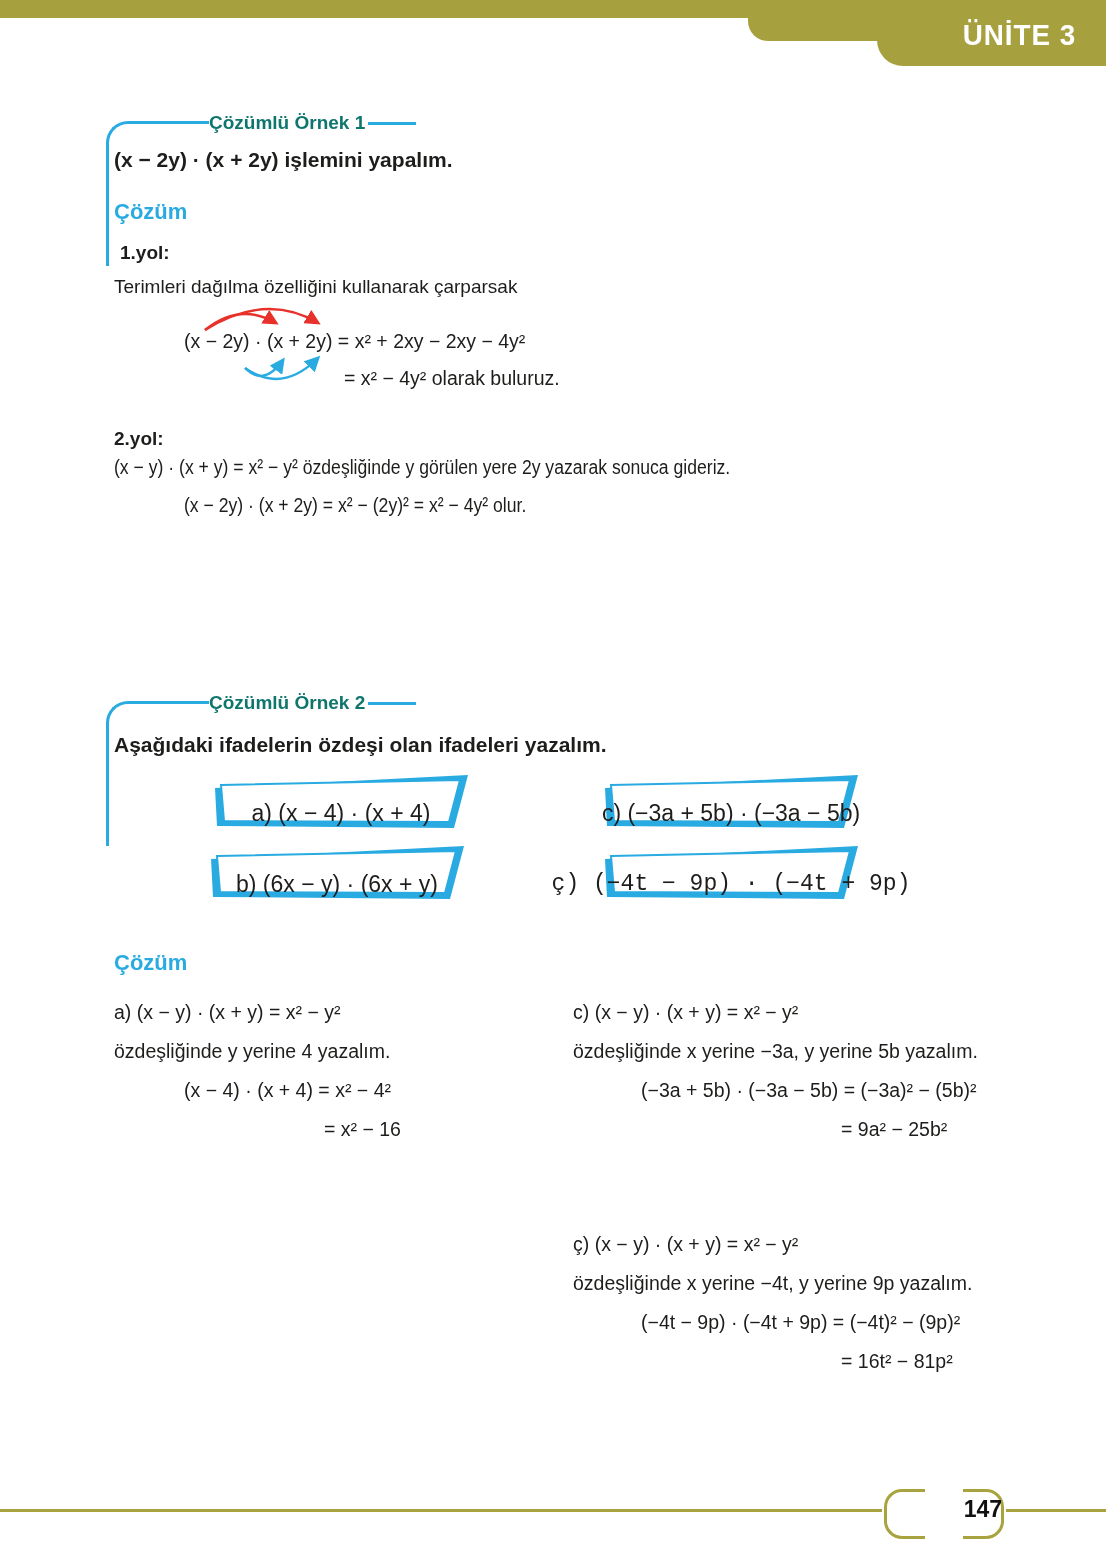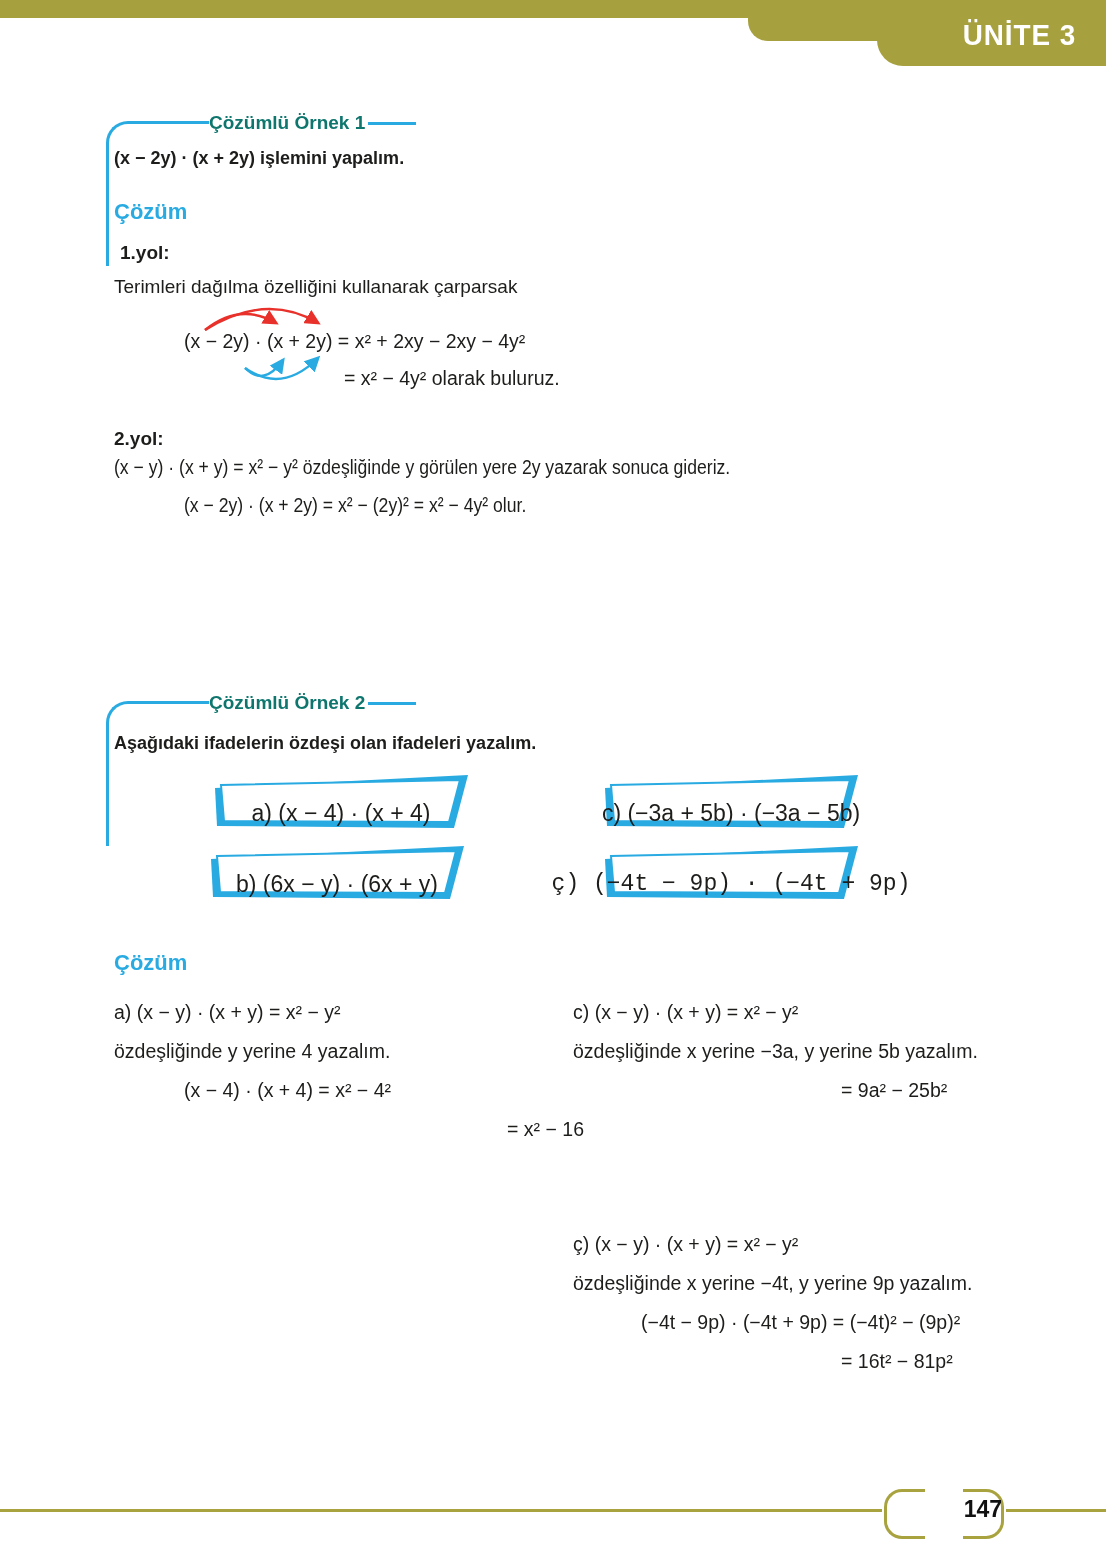--- a/index.html
+++ b/index.html
@@ -19,39 +19,39 @@
   }
 
   
   .bracket{
     width:100px;height:142px;border-left:3px solid #29abe2;border-top:3px solid #29abe2;
     border-top-left-radius:22px;
   }
   .ex-label{color:#0f766e;font-weight:bold;font-size:19px;}
   .ex-dash{width:48px;height:3px;background:#29abe2;}
   .cozum{color:#29abe2;font-weight:bold;font-size:22px;}
-  .prob{font-weight:bold;font-size:18px;}
+  .prob{font-weight:bold;font-size:21px;}
   .yol{font-weight:bold;font-size:19px;}
   .body-txt{font-size:19px;}
   .math{font-size:19.5px;white-space:pre;}
   .cond{font-size:20px;transform:scaleX(.88);transform-origin:0 50%;white-space:pre;}
 
   
   .banner{width:258px;height:54px;}
   .banner svg{position:absolute;left:0;top:0;width:100%;height:100%;}
   .banner .lbl{
     position:absolute;left:0;top:14px;width:100%;height:48px;display:flex;
     align-items:center;justify-content:center;font-size:23px;white-space:pre;
   }
 
   
   .sol{width:470px;}
   .sol div{line-height:24px;margin-bottom:15px;font-size:19.5px;white-space:pre;}
   .sol .step{margin-left:70px;}
-  .sol-left .result{margin-left:210px;text-align:right;}
+  .sol-left .result{margin-left:210px;}
   .sol-right .step{margin-left:68px;}
   .sol-right .result{margin-left:268px;}
 
   
   .pg-line{height:3px;background:#a9a33f;}
   .pg-c{width:38px;height:44px;border:3px solid #a9a33f;}
   .pg-c-left{border-right:none;border-radius:18px 0 0 18px;}
   .pg-c-right{border-left:none;border-radius:0 18px 18px 0;}
   .pg-num{width:120px;text-align:right;font-weight:bold;font-size:23px;color:#111;}
 </style>
@@ -141,20 +141,21 @@
   <div class="abs sol sol-left" style="left:114px;top:1000px;">
     <div class="identity">a) (x − y) · (x + y) = x² − y²</div>
     <div class="note">özdeşliğinde y yerine 4 yazalım.</div>
     <div class="step">(x − 4) · (x + 4) = x² − 4²</div>
     <div class="result">= x² − 16</div>
   </div>
 
   <div class="abs sol sol-right" style="left:573px;top:1000px;">
     <div class="identity">c) (x − y) · (x + y) = x² − y²</div>
     <div class="note">özdeşliğinde x yerine −3a, y yerine 5b yazalım.</div>
+    <div class="step">(−3a + 5b) · (−3a − 5b) = (−3a)² − (5b)²</div>
     <div class="result">= 9a² − 25b²</div>
   </div>
 
 
   <div class="abs sol sol-right" style="left:573px;top:1232px;">
     <div class="identity">ç) (x − y) · (x + y) = x² − y²</div>
     <div class="note">özdeşliğinde x yerine −4t, y yerine 9p yazalım.</div>
     <div class="step">(−4t − 9p) · (−4t + 9p) = (−4t)² − (9p)²</div>
     <div class="result">= 16t² − 81p²</div>
   </div>

